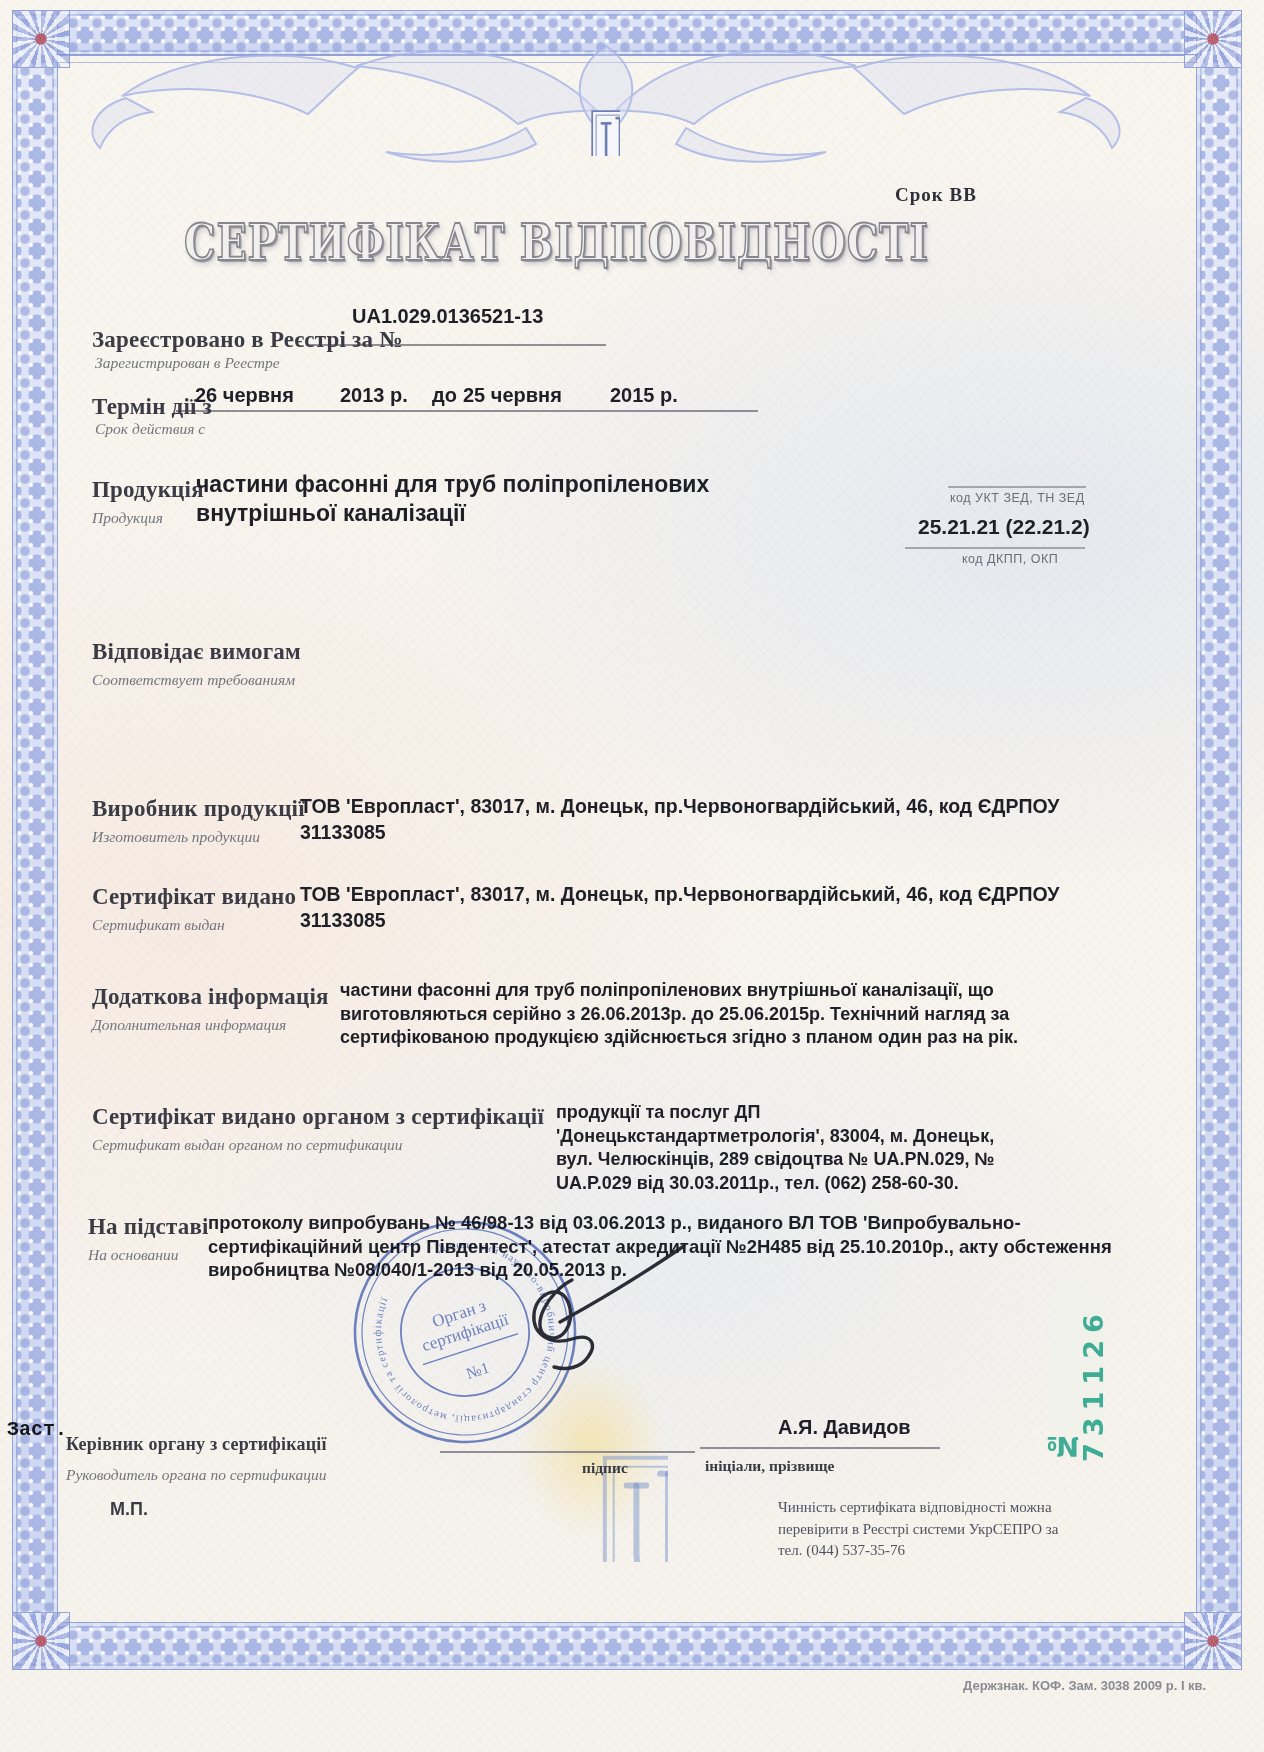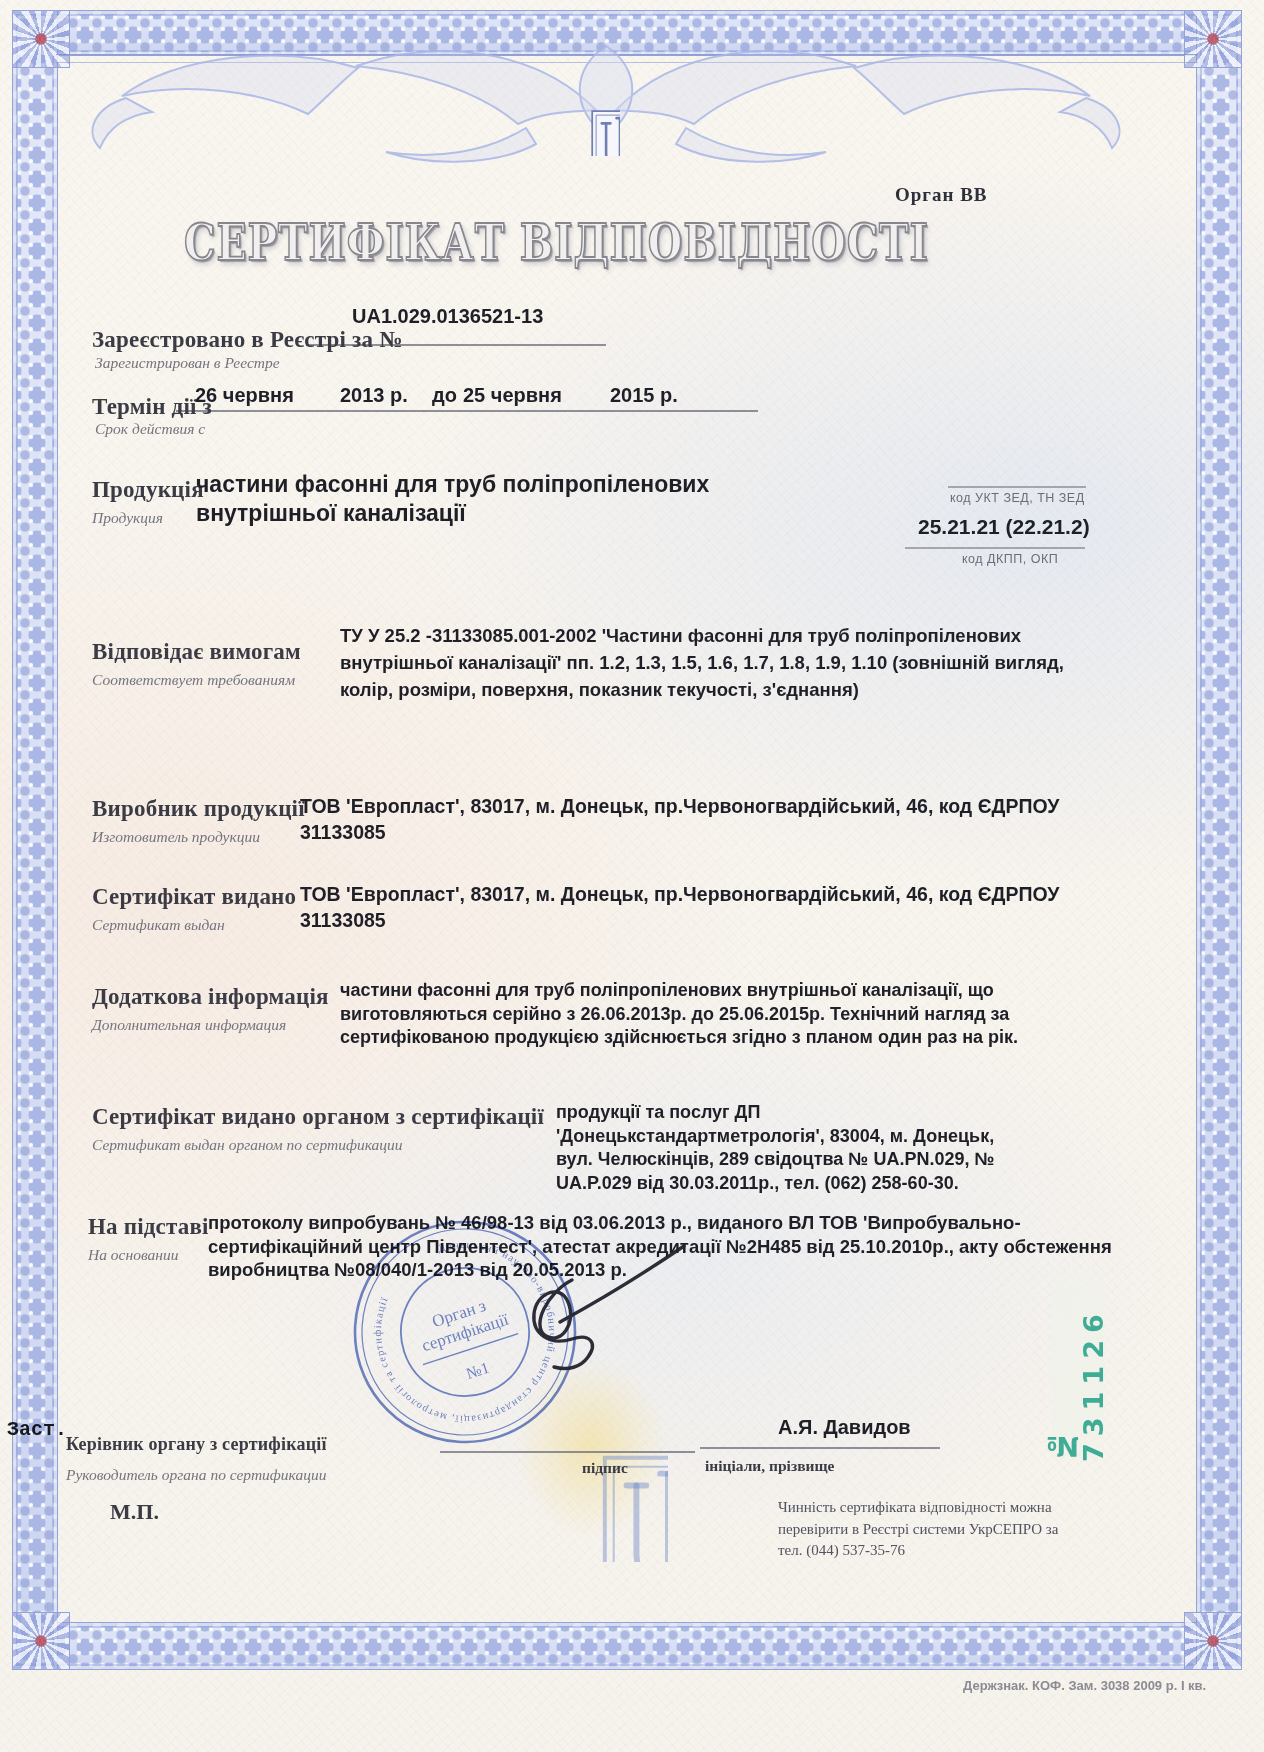--- a/index.html
+++ b/index.html
@@ -63,21 +63,21 @@
   .stamp text{font-family:"Liberation Serif",serif;}
   .signature{position:absolute;z-index:7;}
   .serial-band{position:absolute;z-index:5;width:52px;height:200px;display:flex;align-items:center;justify-content:center;
     background:linear-gradient(rgba(242,243,236,0), rgba(240,242,234,.85) 18%, rgba(240,242,234,.85) 82%, rgba(242,243,236,0));}
   .serial-text{writing-mode:vertical-rl;transform:rotate(180deg);font-family:"DejaVu Sans",sans-serif;
     font-weight:bold;font-size:27px;letter-spacing:7px;color:#27a38a;opacity:.88;}
   .verify{position:absolute;z-index:5;font-family:"Liberation Serif",serif;font-size:15px;
     line-height:21.5px;color:#505261;width:305px;}
   .printnote{position:absolute;z-index:5;font-family:"Liberation Sans",sans-serif;font-size:13px;color:#8b8b93;}
   .zast{position:absolute;z-index:8;font-family:Liberation Mono, monospace;font-weight:bold;font-size:20px;color:#17171d;}
-  .mp{position:absolute;z-index:5;font-family:Liberation Serif, serif;font-weight:bold;font-size:22px;color:#3a3b44;}
+  .mp{position:absolute;z-index:5;font-family:Liberation Sans, sans-serif;font-weight:bold;font-size:18px;color:#3a3b44;}
 </style>
 </head>
 <body>
 
 <div class="page">
 
   <svg width="0" height="0" style="position:absolute" aria-hidden="true">
     <defs>
       <symbol id="emblem-full" viewBox="-38 -56 76 112">
         <path d="M-32,-50 h64 v58 q0,24 -32,40 q-32,-16 -32,-40 z" style="fill:var(--shield-fill,transparent)" stroke="currentColor" stroke-width="2"></path>
@@ -117,21 +117,21 @@
         <path d="M470,96 C430,120 380,128 330,120 C372,134 440,134 480,112 Z"></path>
       </g>
       <path d="M550,14 C516,36 514,76 550,104 C586,76 584,36 550,14 Z" fill="rgba(210,218,244,0.45)"></path>
     </g>
   </svg>
 
   <svg class="emblem" style="left:554px;top:56px;color:#6f7fb2;--shield-fill:#f5f7fc;" width="66" height="100" viewBox="-38 -56 76 112">
     <use href="#emblem-full"></use>
   </svg>
 
-  <div class="series" style="left:895px;top:184px;">Орган ВВ</div>
+  <div class="series" style="left:895px;top:184px;">Срок ВВ</div>
   <div class="cert-title" style="left:184px;top:216px;">СЕРТИФІКАТ ВІДПОВІДНОСТІ</div>
 
   <div class="abs lbl-uk" style="left:92px;top:327px;">Зареєстровано в Реєстрі за №</div>
   <div class="val" style="left:352px;top:305px;font-size:20px;">UA1.029.0136521-13</div>
   <div class="rule" style="left:306px;top:344px;width:300px;"></div>
   <div class="abs lbl-ru" style="left:95px;top:348px;">Зарегистрирован в Реестре</div>
 
   <div class="abs lbl-uk" style="left:92px;top:394px;">Термін дії з</div>
   <div class="val" style="left:195px;top:384px;font-size:20px;">26 червня</div>
   <div class="val" style="left:340px;top:384px;font-size:20px;">2013 р.</div>
@@ -149,21 +149,20 @@
   <div class="rule" style="left:948px;top:486px;width:138px;background:rgba(110,110,120,.55);"></div>
   <div class="code-lbl" style="left:950px;top:491px;">код УКТ ЗЕД, ТН ЗЕД</div>
   <div class="val" style="left:918px;top:515px;font-size:21px;">25.21.21 (22.21.2)</div>
   <div class="rule" style="left:905px;top:547px;width:180px;background:rgba(110,110,120,.55);"></div>
   <div class="code-lbl" style="left:962px;top:552px;">код ДКПП, ОКП</div>
 
   <div class="sec" style="left:92px;top:639px;">
     <div class="lbl-uk">Відповідає вимогам</div>
     <div class="lbl-ru">Соответствует требованиям</div>
   </div>
-  <div class="val" style="left:340px;top:622px;width:758px;font-size:18.5px;line-height:27px;">ТУ У 25.2 -31133085.001-2002 'Частини фасонні для труб поліпропіленових внутрішньої каналізації' пп. 1.2, 1.3,  1.5, 1.6, 1.7, 1.8, 1.9, 1.10 (зовнішній вигляд, колір, розміри, поверхня, показник текучості, з'єднання)</div>
 
   <div class="sec" style="left:92px;top:796px;">
     <div class="lbl-uk">Виробник продукції</div>
     <div class="lbl-ru">Изготовитель продукции</div>
   </div>
   <div class="val" style="left:300px;top:793px;width:760px;font-size:19.5px;line-height:26px;">ТОВ 'Европласт', 83017,  м. Донецьк, пр.Червоногвардійський, 46, код ЄДРПОУ 31133085</div>
 
   <div class="sec" style="left:92px;top:884px;">
     <div class="lbl-uk">Сертифікат видано</div>
     <div class="lbl-ru">Сертификат выдан</div>

